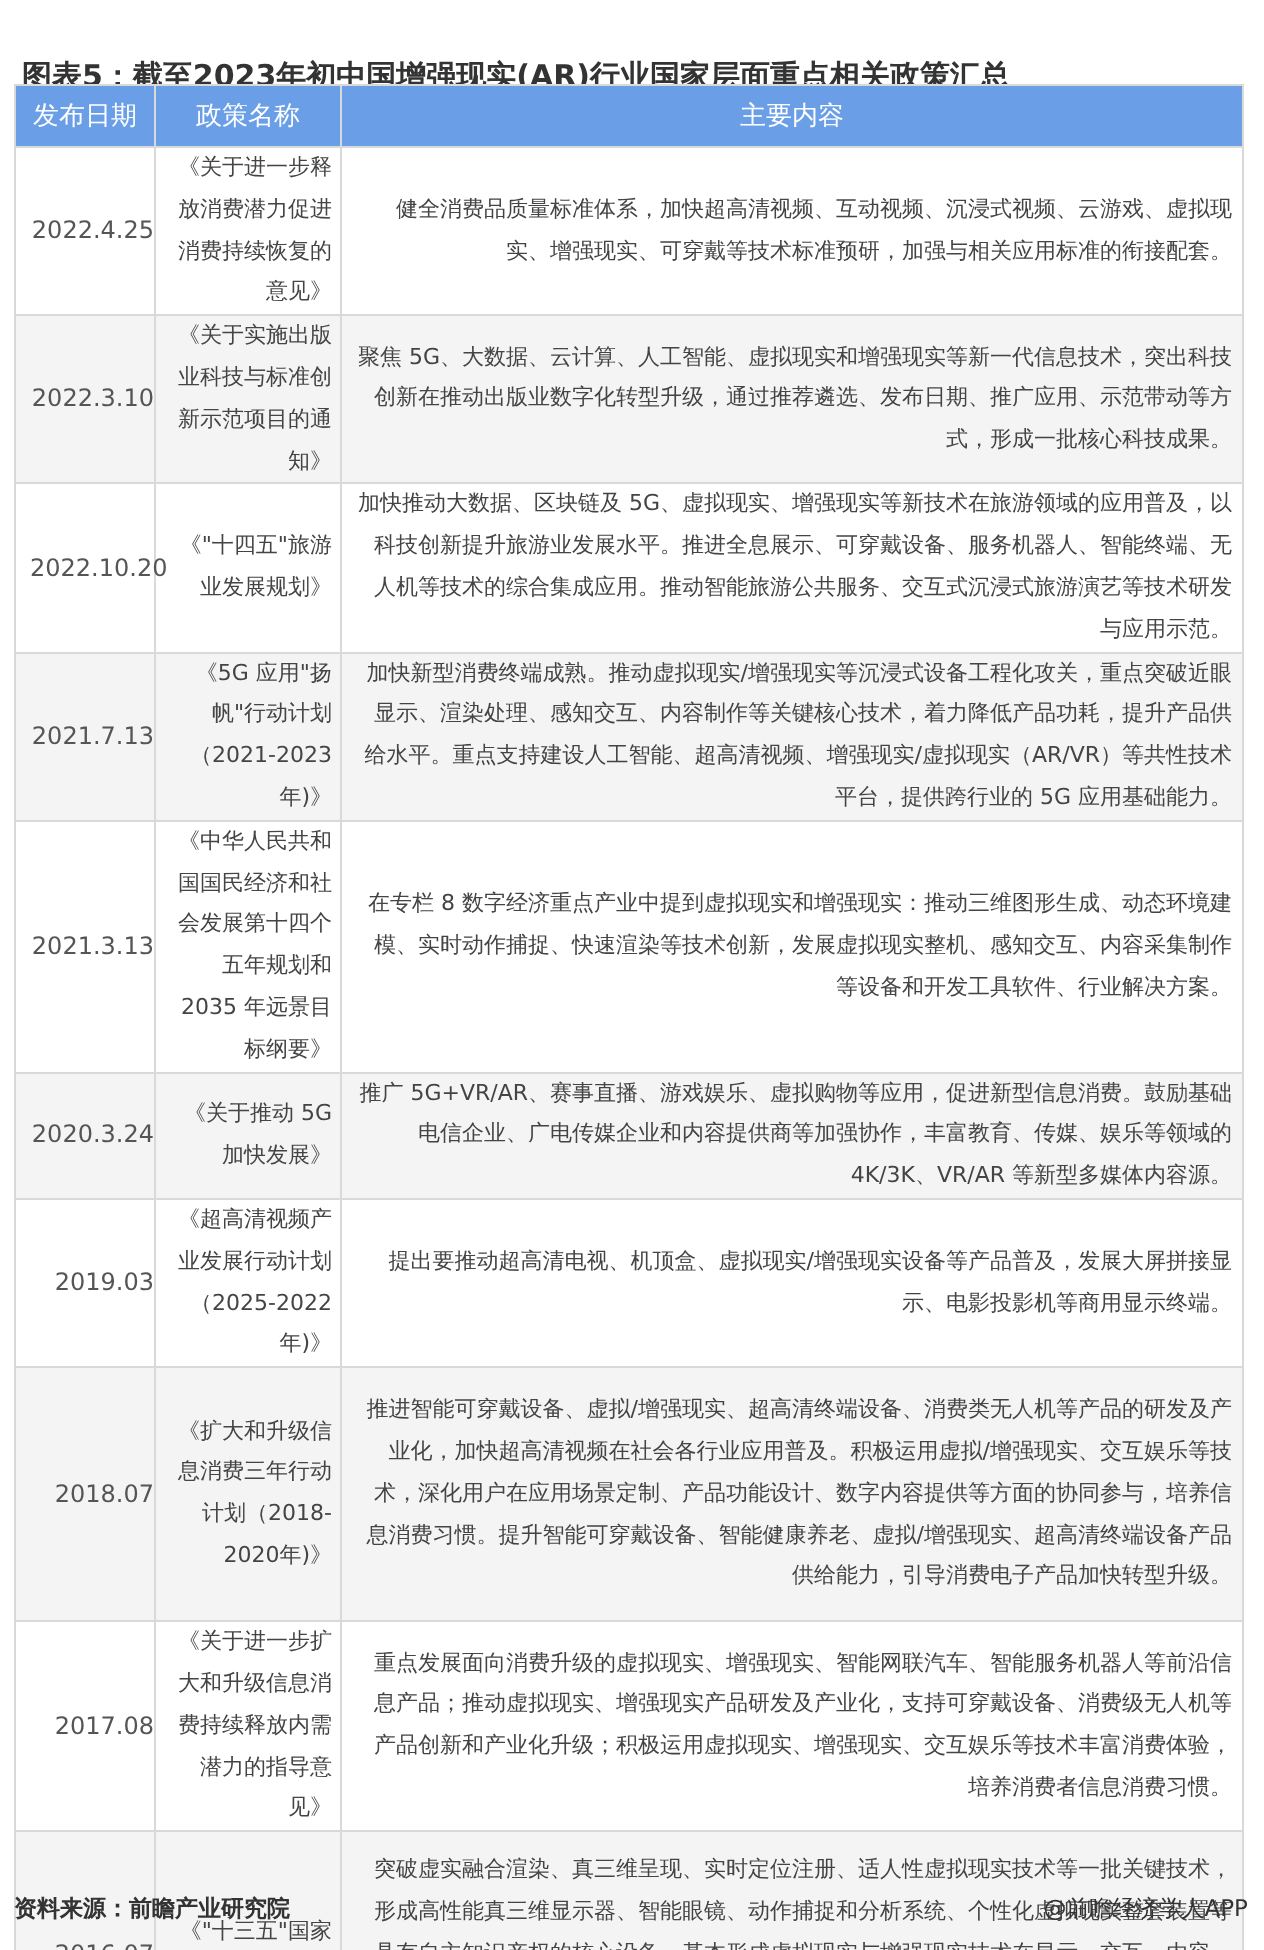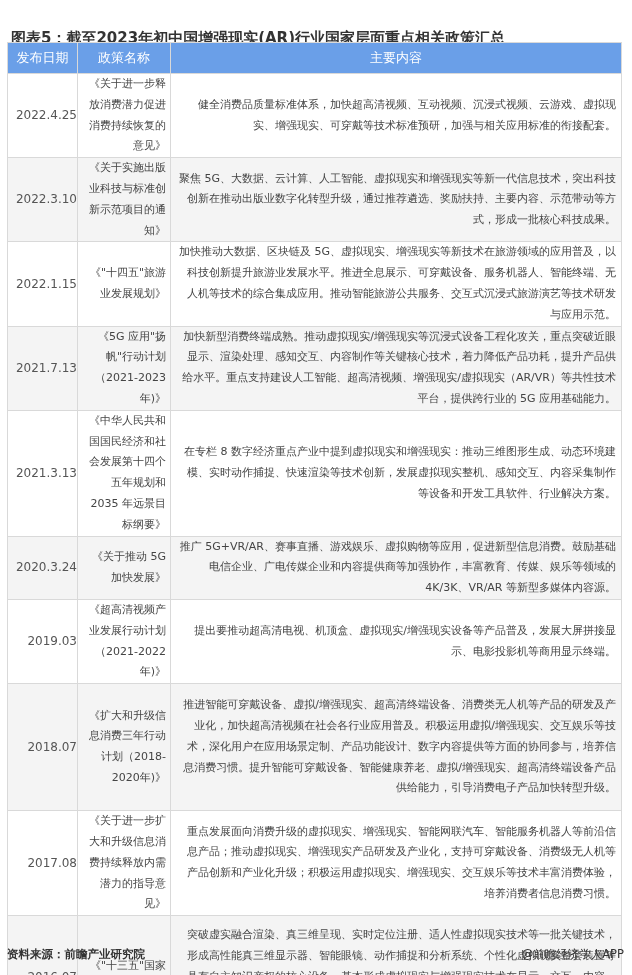--- a/index.html
+++ b/index.html
@@ -51,45 +51,45 @@
   </thead>
   <tbody>
     <tr class="odd" style="height:61px">
       <td class="date">2022.4.25</td>
       <td class="name">《关于进一步释放消费潜力促进消费持续恢复的意见》</td>
       <td class="content">健全消费品质量标准体系，加快超高清视频、互动视频、沉浸式视频、云游戏、虚拟现实、增强现实、可穿戴等技术标准预研，加强与相关应用标准的衔接配套。</td>
     </tr>
     <tr class="even" style="height:63px">
       <td class="date">2022.3.10</td>
       <td class="name">《关于实施出版业科技与标准创新示范项目的通知》</td>
-      <td class="content">聚焦 5G、大数据、云计算、人工智能、虚拟现实和增强现实等新一代信息技术，突出科技创新在推动出版业数字化转型升级，通过推荐遴选、奖励扶持、主要内容、示范带动等方式，形成一批核心科技成果。</td>
+      <td class="content">聚焦 5G、大数据、云计算、人工智能、虚拟现实和增强现实等新一代信息技术，突出科技创新在推动出版业数字化转型升级，通过推荐遴选、发布日期、推广应用、示范带动等方式，形成一批核心科技成果。</td>
     </tr>
     <tr class="odd" style="height:84px">
-      <td class="date">2022.1.15</td>
+      <td class="date">2022.10.20</td>
       <td class="name">《"十四五"旅游业发展规划》</td>
       <td class="content">加快推动大数据、区块链及 5G、虚拟现实、增强现实等新技术在旅游领域的应用普及，以科技创新提升旅游业发展水平。推进全息展示、可穿戴设备、服务机器人、智能终端、无人机等技术的综合集成应用。推动智能旅游公共服务、交互式沉浸式旅游演艺等技术研发与应用示范。</td>
     </tr>
     <tr class="even" style="height:84px">
       <td class="date">2021.7.13</td>
       <td class="name">《5G 应用"扬帆"行动计划（2021-2023 年)》</td>
       <td class="content">加快新型消费终端成熟。推动虚拟现实/增强现实等沉浸式设备工程化攻关，重点突破近眼显示、渲染处理、感知交互、内容制作等关键核心技术，着力降低产品功耗，提升产品供给水平。重点支持建设人工智能、超高清视频、增强现实/虚拟现实（AR/VR）等共性技术平台，提供跨行业的 5G 应用基础能力。</td>
     </tr>
     <tr class="odd" style="height:106px">
       <td class="date">2021.3.13</td>
       <td class="name">《中华人民共和国国民经济和社会发展第十四个五年规划和 2035 年远景目标纲要》</td>
       <td class="content">在专栏 8 数字经济重点产业中提到虚拟现实和增强现实：推动三维图形生成、动态环境建模、实时动作捕捉、快速渲染等技术创新，发展虚拟现实整机、感知交互、内容采集制作等设备和开发工具软件、行业解决方案。</td>
     </tr>
     <tr class="even" style="height:63px">
       <td class="date">2020.3.24</td>
       <td class="name">《关于推动 5G 加快发展》</td>
       <td class="content">推广 5G+VR/AR、赛事直播、游戏娱乐、虚拟购物等应用，促进新型信息消费。鼓励基础电信企业、广电传媒企业和内容提供商等加强协作，丰富教育、传媒、娱乐等领域的 4K/3K、VR/AR 等新型多媒体内容源。</td>
     </tr>
     <tr class="odd" style="height:61px">
       <td class="date">2019.03</td>
-      <td class="name">《超高清视频产业发展行动计划（2021-2022年)》</td>
+      <td class="name">《超高清视频产业发展行动计划（2025-2022年)》</td>
       <td class="content">提出要推动超高清电视、机顶盒、虚拟现实/增强现实设备等产品普及，发展大屏拼接显示、电影投影机等商用显示终端。</td>
     </tr>
     <tr class="even" style="height:127px">
       <td class="date">2018.07</td>
       <td class="name">《扩大和升级信息消费三年行动计划（2018-2020年)》</td>
       <td class="content">推进智能可穿戴设备、虚拟/增强现实、超高清终端设备、消费类无人机等产品的研发及产业化，加快超高清视频在社会各行业应用普及。积极运用虚拟/增强现实、交互娱乐等技术，深化用户在应用场景定制、产品功能设计、数字内容提供等方面的协同参与，培养信息消费习惯。提升智能可穿戴设备、智能健康养老、虚拟/增强现实、超高清终端设备产品供给能力，引导消费电子产品加快转型升级。</td>
     </tr>
     <tr class="odd" style="height:83px">
       <td class="date">2017.08</td>
       <td class="name">《关于进一步扩大和升级信息消费持续释放内需潜力的指导意见》</td>

